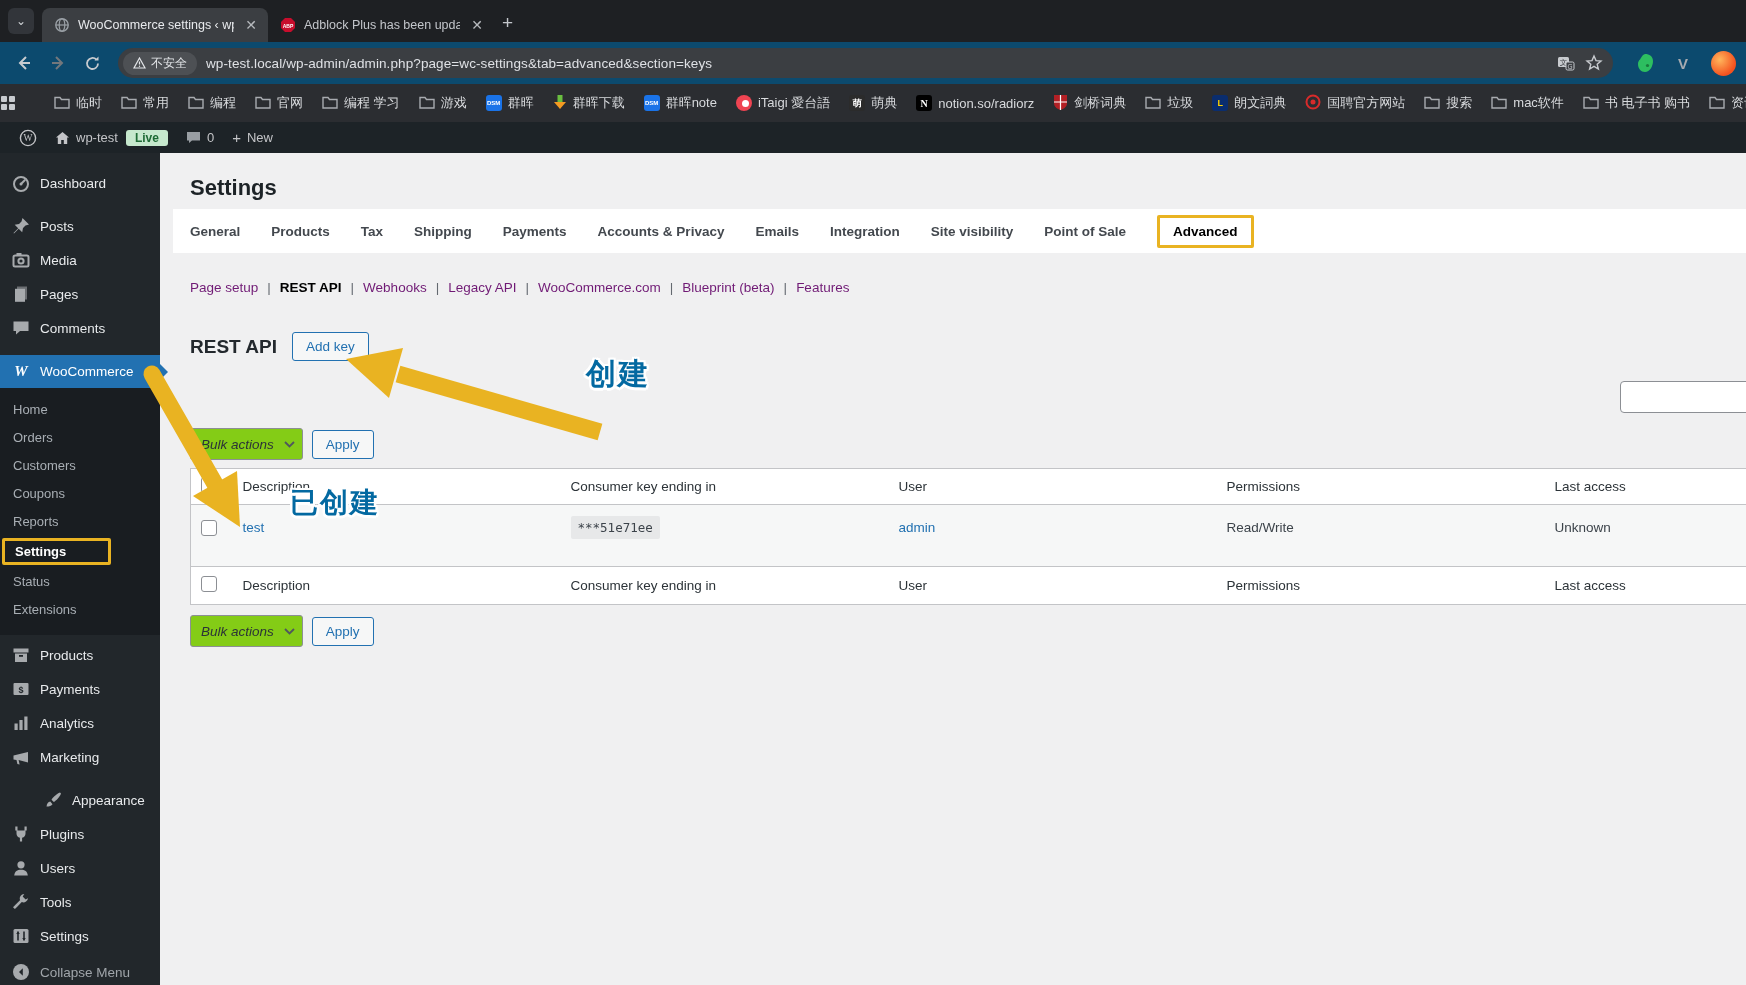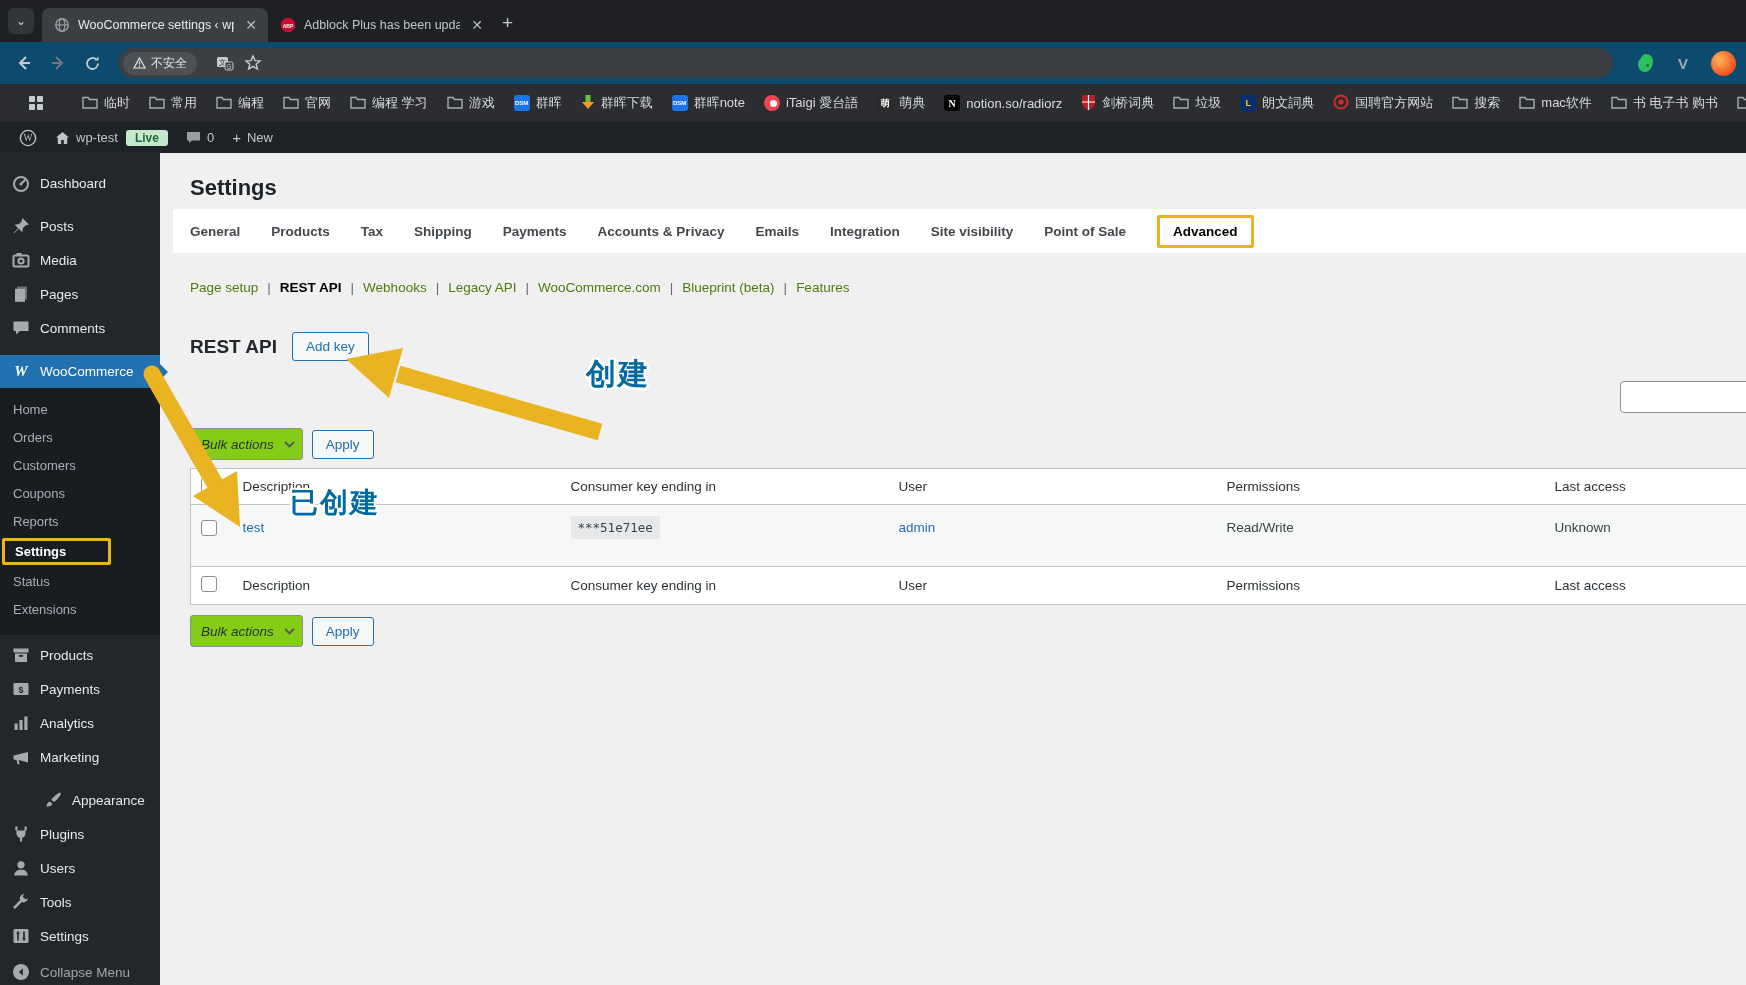--- a/index.html
+++ b/index.html
@@ -21,21 +21,21 @@
   .navbtn { width:28px; height:28px; display:flex; align-items:center; justify-content:center; border-radius:50%; }
   .omnibox { flex:1; height:30px; background:#3b3e42; border-radius:15px; display:flex; align-items:center;
     padding:0 10px 0 5px; margin:0 6px; color:#dfe1e5; }
   .sec-chip { display:flex; align-items:center; gap:5px; background:#4d5054; border-radius:12px;
     padding:3px 10px; font-size:12px; color:#e4e6e9; margin-right:9px; }
   .url-text { font-size:13.5px; letter-spacing:.1px; flex:1; white-space:nowrap; overflow:hidden;}
   .omni-ic { margin-left:10px; display:flex; align-items:center; }
   .ext { width:24px; height:24px; display:flex; align-items:center; justify-content:center; margin-left:8px; }
   .avatar { width:25px; height:25px; border-radius:50%; background:radial-gradient(circle at 35% 35%, #ffb65c, #f4511e 70%); margin-left:10px;}
 
-  .bookmarks { height:38px; background:#2b2d31; display:flex; align-items:center; padding:0 28px; gap:19px;
+  .bookmarks { height:38px; background:#2b2d31; display:flex; align-items:center; padding:0 0; gap:19px;
     color:#d8dadd; font-size:13px; overflow:hidden; white-space:nowrap; }
   .bm { display:flex; align-items:center; gap:6px; cursor:pointer; }
   .bm-div { width:1px; height:18px; background:#4b4e52; }
   .sicon { width:16px; height:16px; border-radius:3px; display:flex; align-items:center; justify-content:center;
     font-size:8px; font-weight:bold; color:#fff; flex:none; }
 
   
   .adminbar { height:31px; background:#1d2327; display:flex; align-items:center; color:#c3c4c7;
     font-size:13px; gap:0; padding-left:10px; }
   .ab-item { display:flex; align-items:center; gap:6px; padding:0 9px; height:31px; cursor:pointer; }
@@ -65,21 +65,21 @@
 
   
   h1.page-title { font-size:22px; font-weight:600; color:#1d2327; margin:23px 0 0 30px; line-height:24px; }
   .nav-band { background:#fff; height:44px; margin:9px 0 0 13px; display:flex; align-items:center;
     padding-left:17px; gap:31px; }
   .ptab { font-size:13.5px; font-weight:600; color:#43484e; cursor:pointer; white-space:nowrap; }
   .ptab.active { color:#000; font-weight:700; }
   .ybox-tab { border:3px solid #e9b322; border-radius:2px; padding:6px 13px; display:inline-flex; }
 
   .subnav { margin:27px 0 0 30px; font-size:13.5px; display:flex; align-items:center; gap:9px; }
-  .snav { color:#4d7c0f; text-decoration:none; cursor:pointer; }
+  .snav { color:#701a75; text-decoration:none; cursor:pointer; }
   .snav.current { color:#000; font-weight:bold; cursor:default; }
   .sep { color:#646970; }
 
   .section-row { margin:37px 0 0 30px; display:flex; align-items:center; gap:15px; }
   .section-row h2 { font-size:19px; font-weight:bold; color:#23282d; }
   .btn-secondary { background:#f6f7f7; border:1px solid #2271b1; color:#2271b1; border-radius:3px;
     font-size:13.5px; padding:6px 13px; cursor:pointer; font-family:inherit;text-align:center; }
 
   .search-key { position:absolute; top:228px; left:1460px; width:220px; height:32px; background:#fff;
     border:1px solid #8c8f94; border-radius:4px; padding:0 8px; font-size:14px; }
@@ -165,20 +165,21 @@
 
   <div class="omnibox">
     <span class="sec-chip">
       <svg width="13" height="12" viewBox="0 0 13 12">
           <path d="M6.5 1L12 11H1z" fill="none" stroke="#e4e6e9" stroke-width="1.2"></path>
           <path d="M6.5 4.5v3" stroke="#e4e6e9" stroke-width="1.2"></path>
           <circle cx="6.5" cy="9.3" r=".7" fill="#e4e6e9"></circle>
         </svg>
       <span>不安全</span>
     </span>
+    <span class="url-text">wp-test.local/wp-admin/admin.php?page=wc-settings&amp;tab=advanced&amp;section=keys</span>
     <span class="omni-ic">
       <svg width="18" height="18" viewBox="0 0 18 18">
           <rect x="1" y="3" width="11" height="10" rx="1.5" fill="#c8cbcf"></rect>
           <text x="6.5" y="11" font-size="7.5" fill="#3b3e42" text-anchor="middle" font-family="Liberation Sans, sans-serif">文</text>
           <rect x="9" y="8" width="8" height="8" rx="1.5" fill="#3b3e42" stroke="#c8cbcf"></rect>
           <text x="13" y="14.5" font-size="6.5" fill="#c8cbcf" text-anchor="middle" font-family="Liberation Sans, sans-serif">G</text>
         </svg>
     </span>
     <span class="omni-ic">
       <svg width="18" height="18" viewBox="0 0 18 18">

